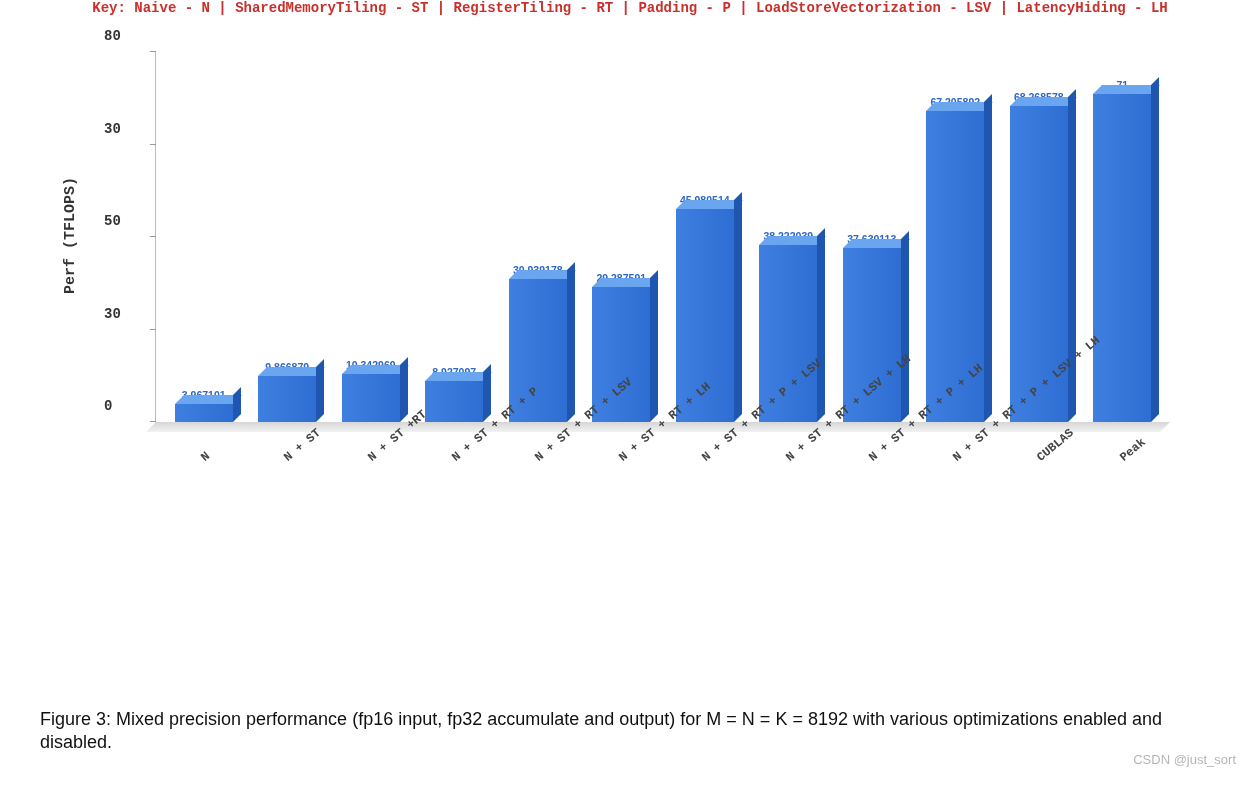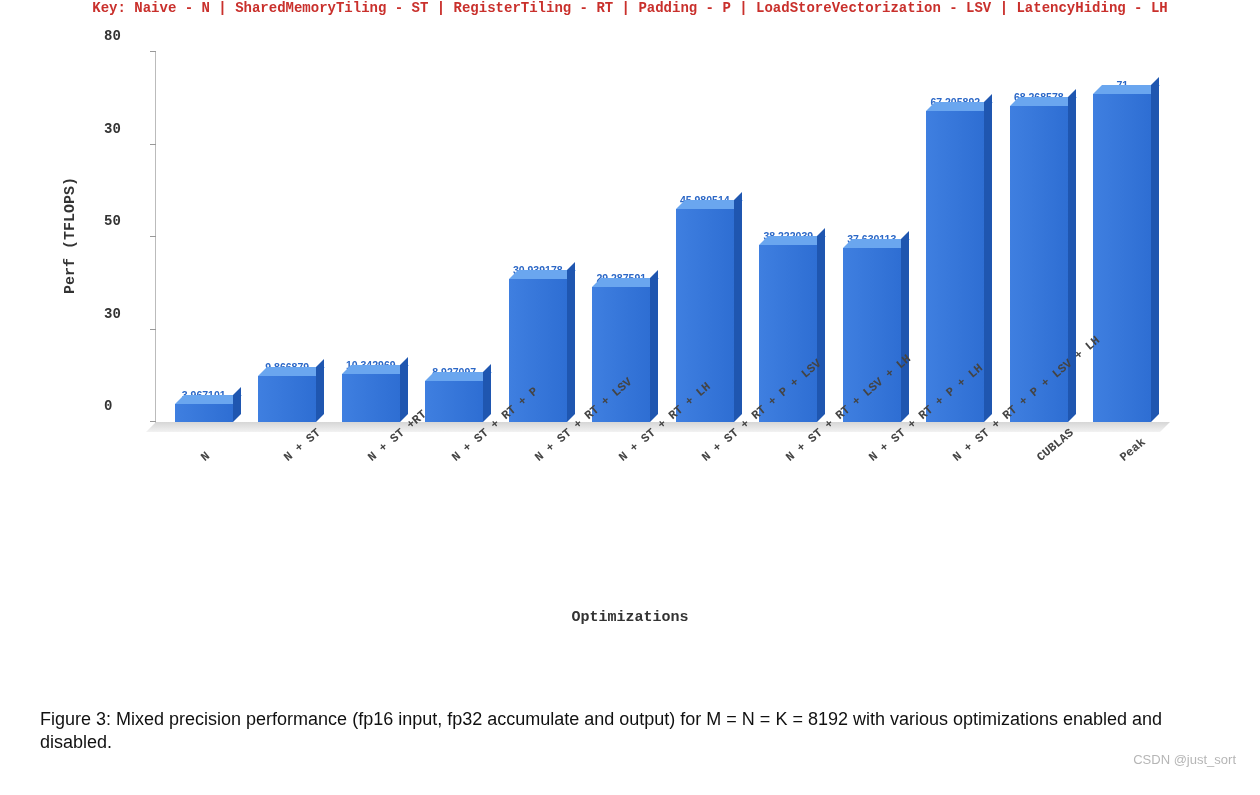--- a/index.html
+++ b/index.html
@@ -329,17 +329,16 @@
         <span>N + ST + RT + P + LSV + LH</span>
       </div>
       <div class="xl">
         <span>CUBLAS</span>
       </div>
       <div class="xl">
         <span>Peak</span>
       </div>
     </div>
 
-  <div class="xaxis-title">Optimizations</div>
 </div>
 
 <div class="caption">Figure 3: Mixed precision performance (fp16 input, fp32 accumulate and output) for M = N = K = 8192 with various optimizations enabled and disabled.</div>
 <div class="watermark">CSDN @just_sort</div>
 
 </body></html>

